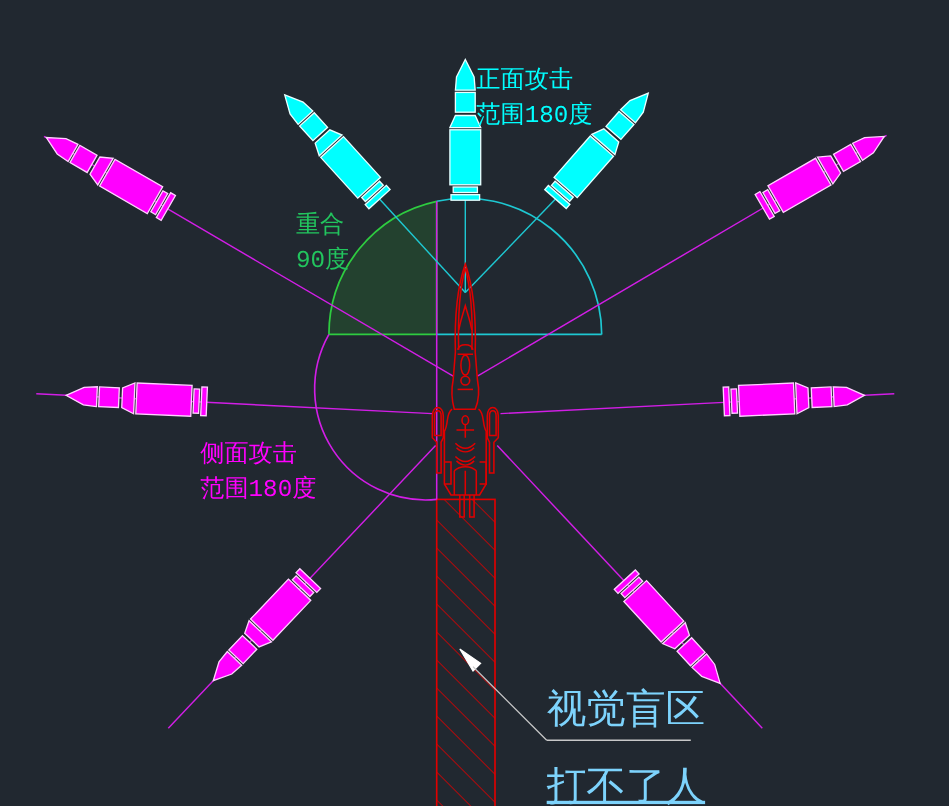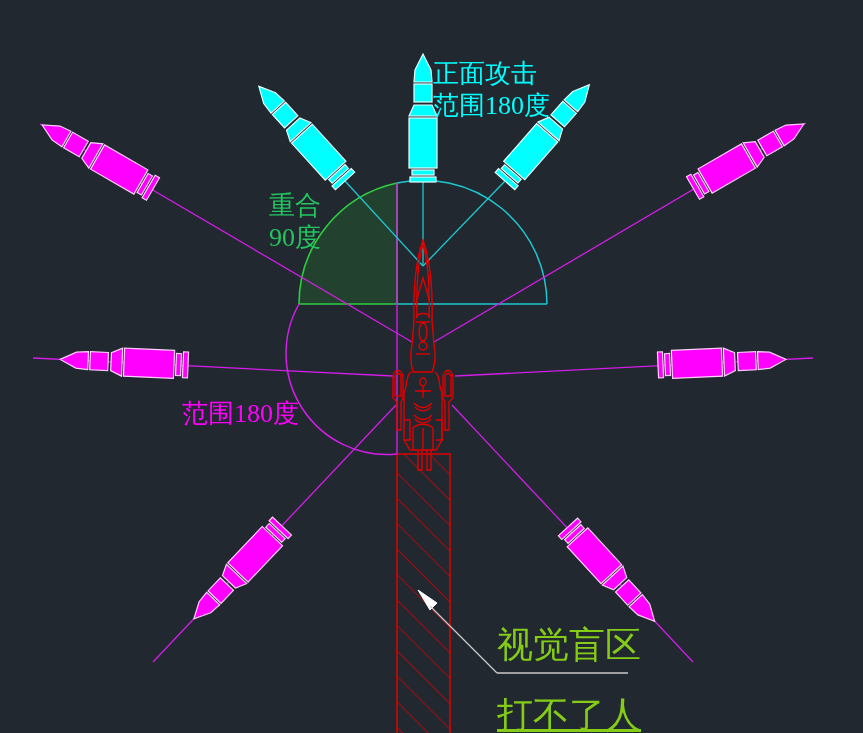--- a/index.html
+++ b/index.html
@@ -1,19 +1,19 @@
 <!DOCTYPE html>
 <html><head>
 <meta charset="utf-8">
 <style>
   html, body { margin:0; padding:0; background:#212830; }
   body { width:863px; height:733px; overflow:hidden; position:relative; font-family:"DejaVu Serif", serif; }
   #canvas { position:absolute; left:0; top:0; width:863px; height:733px; }
-  .label { position:absolute; font-family:Liberation Serif, serif; font-size:26px; line-height:32px; white-space:nowrap; }
-  .label-sans { font-family:"DejaVu Sans", sans-serif; font-size:36px; line-height:46px; color:#84cc16; position:absolute; white-space:nowrap; }
+  .label { position:absolute; font-family:Liberation Mono, monospace; font-size:22px; line-height:32px; white-space:nowrap; }
+  .label-sans { font-family:"DejaVu Sans", sans-serif; font-size:36px; line-height:46px; color:#7dd3fc; position:absolute; white-space:nowrap; }
 </style>
 </head>
 <body>
 
 <svg id="canvas" width="863" height="733" viewBox="0 0 863 733" xmlns="http://www.w3.org/2000/svg">
   <defs>
     <pattern id="hatch" patternUnits="userSpaceOnUse" width="18" height="18" patternTransform="rotate(-45)">
       <line x1="0" y1="0" x2="0" y2="18" stroke="#e00000" stroke-width="1.4"></line>
     </pattern>
     <clipPath id="leftQuarter">
@@ -133,17 +133,18 @@
   <div>正面攻击</div>
   <div>范围180度</div>
 </div>
 
 <div class="label" style="left:269px; top:190px; color:#22c55e;">
   <div>重合</div>
   <div>90度</div>
 </div>
 
 <div class="label" style="left:182px; top:398px; color:#ff00ff;">
+  <div>侧面攻击</div>
   <div>范围180度</div>
 </div>
 
 <div class="label-sans" style="left:497px; top:622px;">视觉盲区</div>
 <div class="label-sans" style="left:497px; top:692px;text-decoration:underline;">打不了人</div>
 
 </body></html>

